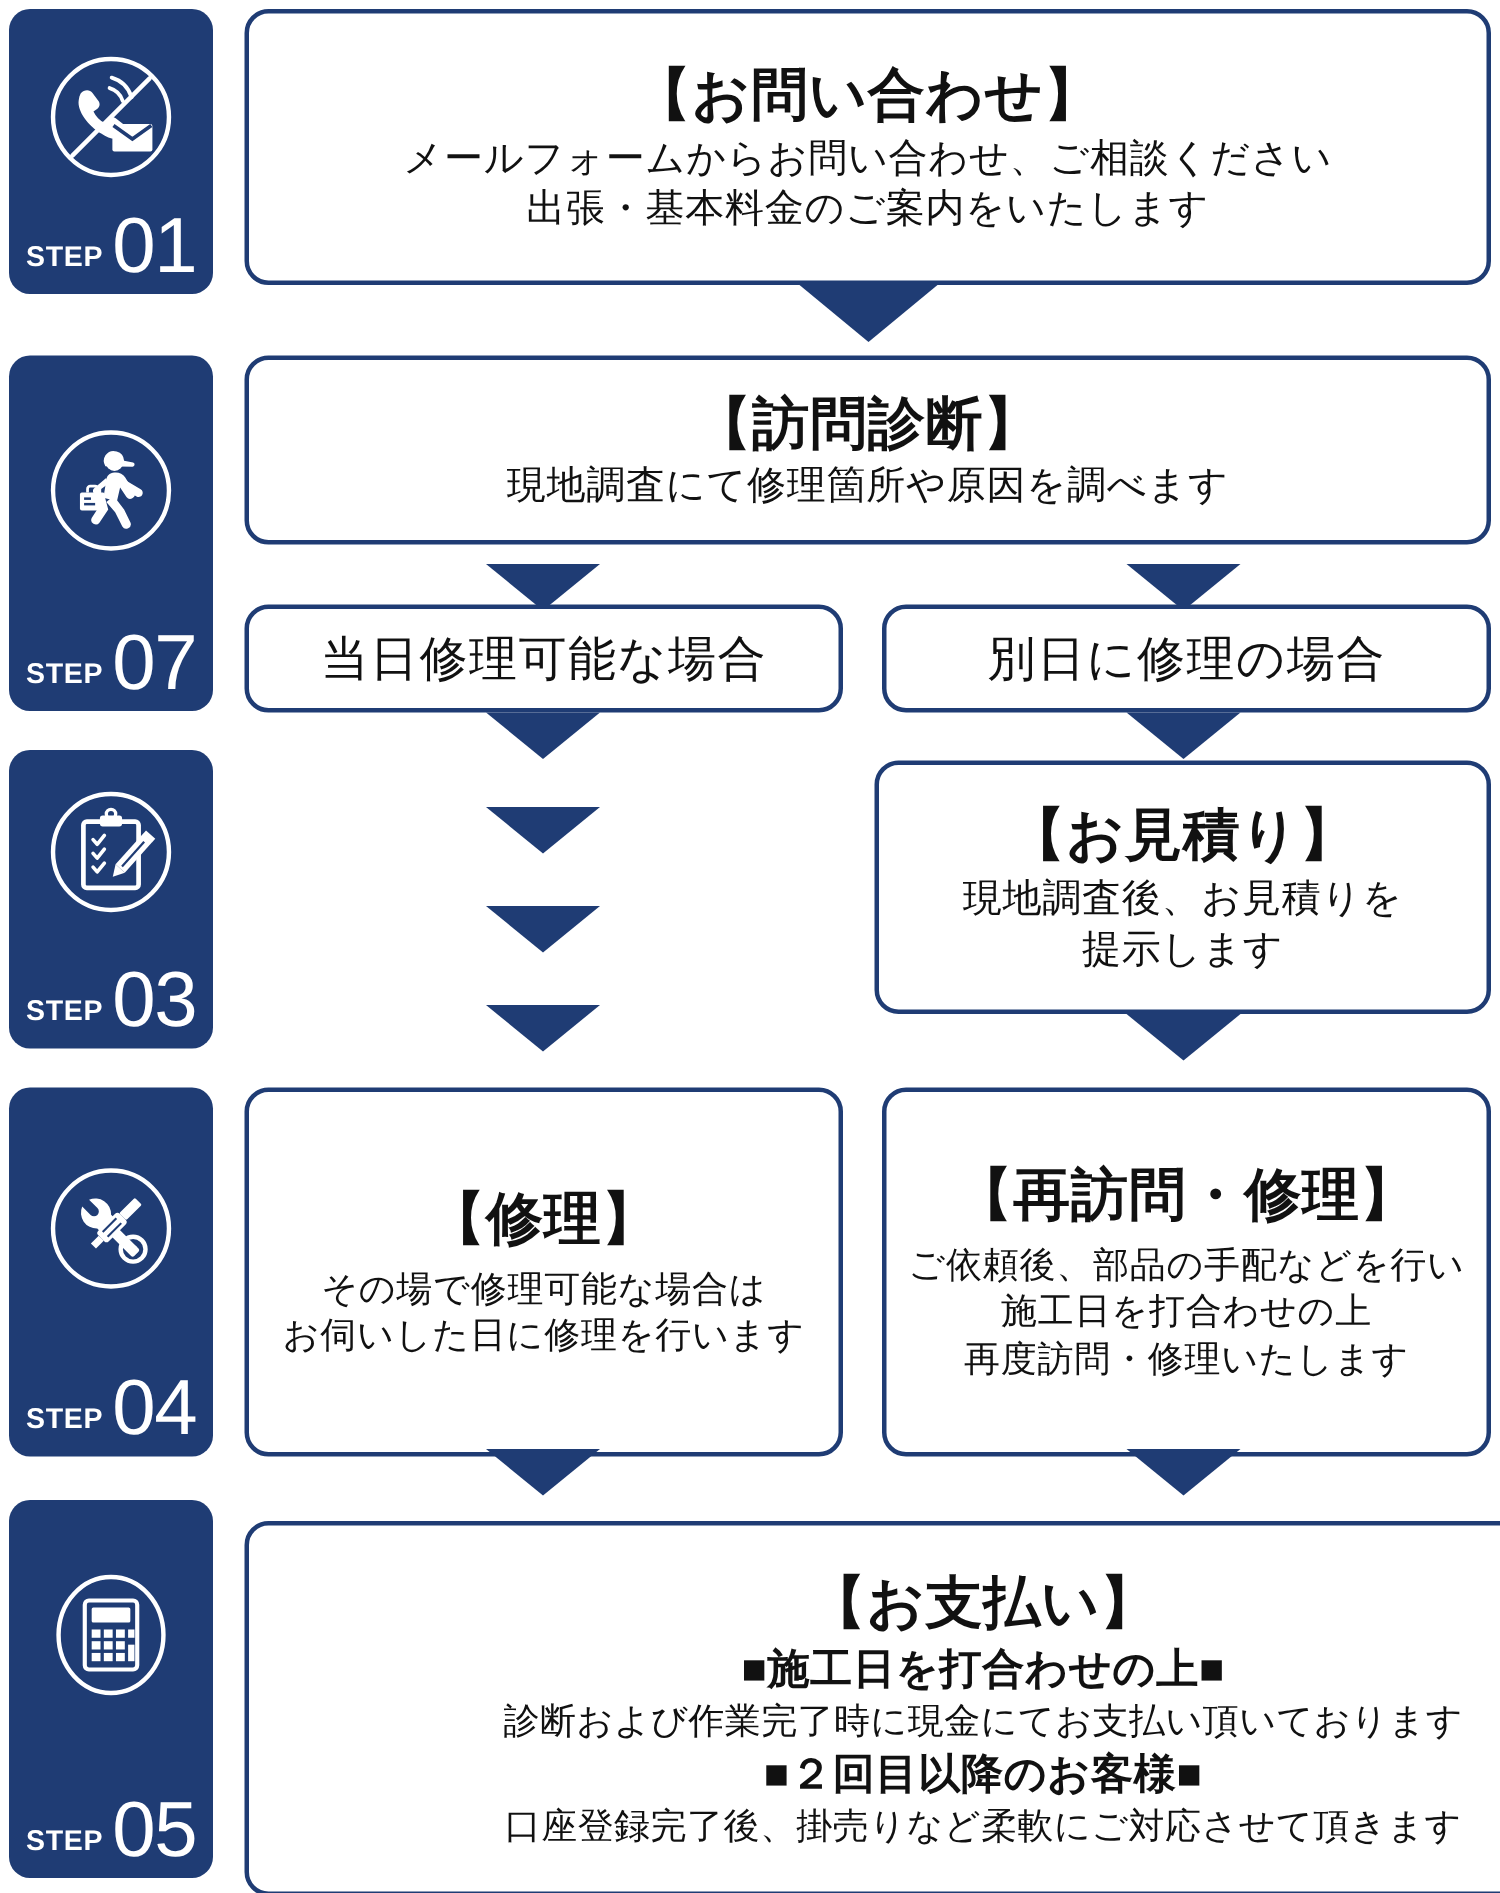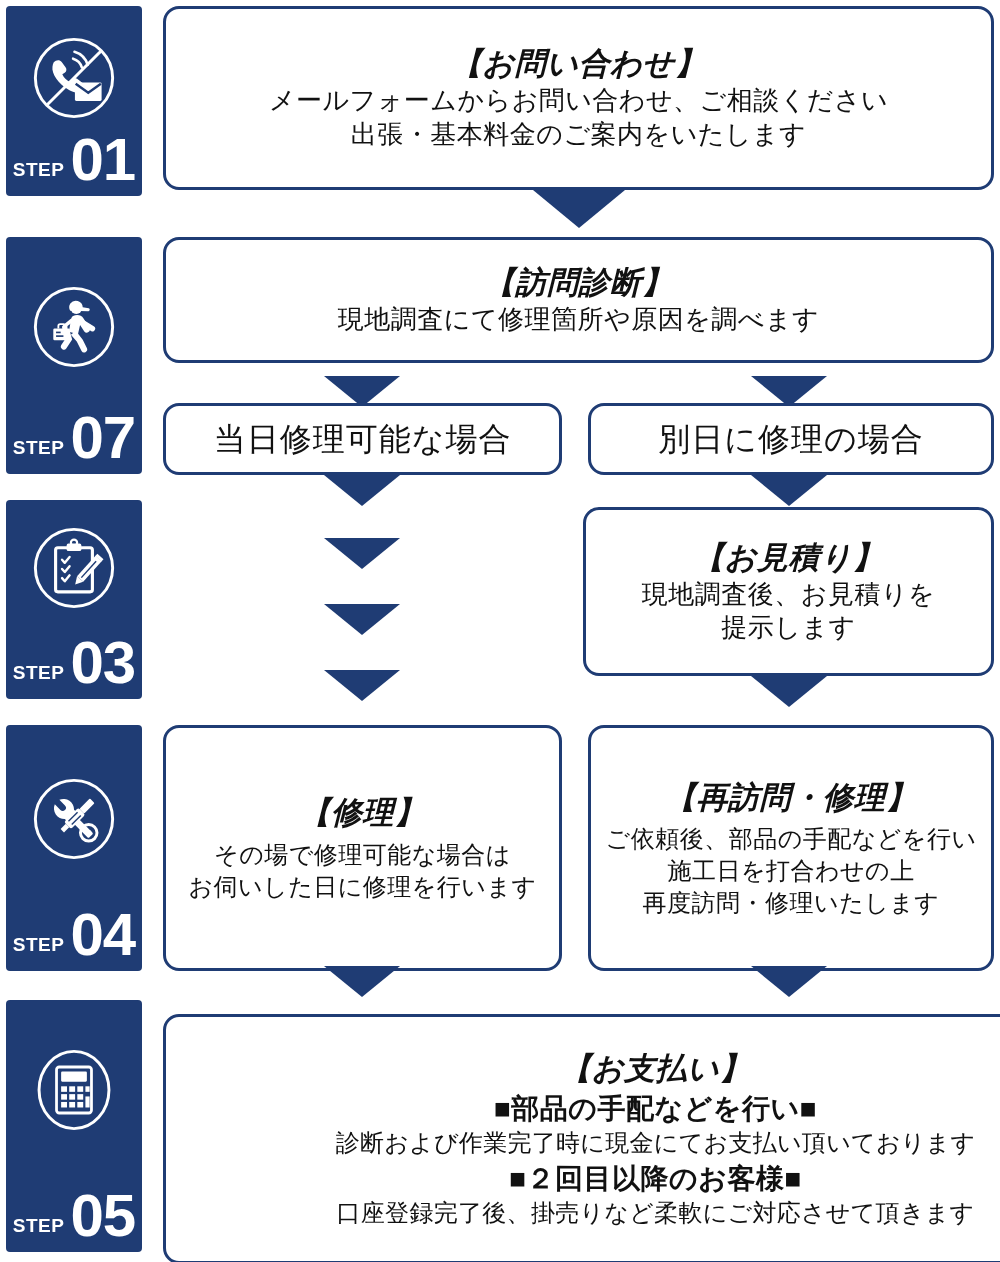--- a/index.html
+++ b/index.html
@@ -15,21 +15,21 @@
     position: relative;
     width: 1000px;
     height: 1262px;
     background: #ffffff;
   }
 
   
   .badge {
     position: absolute;
     background: #1f3c74;
-    border-radius: 4px;
+    border-radius: 14px;
     color: #ffffff;
   }
   .badge-icon {
     position: absolute;
     left: 50%;
     transform: translateX(-50%);
   }
   .badge-icon svg { display: block; }
   .badge-caption {
     position: absolute;
@@ -43,46 +43,45 @@
     line-height: 1;
   }
   .badge-step {
     font-size: 19px;
     font-weight: bold;
     letter-spacing: 0.5px;
     position: relative;
     top: -4px;
   }
   .badge-num {
-    font-size: 60px;
-    font-weight: bold;
+    font-size: 52px;
+    font-weight: normal;
     letter-spacing: -1px;
     text-align: center;
   }
 
   
   .box {
     position: absolute;
     background: #ffffff;
     border: 3px solid #1f3c74;
     border-radius: 16px;
     display: flex;
     flex-direction: column;
     align-items: center;
     justify-content: center;
     text-align: center;
     color: #111111;
     padding: 6px 10px;
   }
   .t-title {
-    font-size: 31px;
+    font-size: 38px;
     font-weight: bold;
     line-height: 1.28;
     letter-spacing: 0.5px;
-    font-style: italic;
   }
   .t-body {
     font-size: 26px;
     line-height: 1.30;
     letter-spacing: 0.5px;
   }
   .t-small {
     font-size: 24px;
     line-height: 1.32;
     letter-spacing: 0.3px;
@@ -311,19 +310,19 @@
       </svg>
     </div>
     <div class="badge-caption">
       <span class="badge-step">STEP</span>
       <span class="badge-num">05</span>
     </div>
   </div>
 
   <div class="box" style="left:163px; top:1014px; width:985px; height:250px; justify-content:center;">
     <div class="t-title" style="margin-bottom:2px;">【お支払い】</div>
-    <div class="t-sub-bold">■部品の手配などを行い■</div>
+    <div class="t-sub-bold">■施工日を打合わせの上■</div>
     <div class="t-small" style="margin-bottom:2px;">診断および作業完了時に現金にてお支払い頂いております</div>
     <div class="t-sub-bold">■２回目以降のお客様■</div>
     <div class="t-small">口座登録完了後、掛売りなど柔軟にご対応させて頂きます</div>
   </div>
 
 </div>
 
 </body></html>

